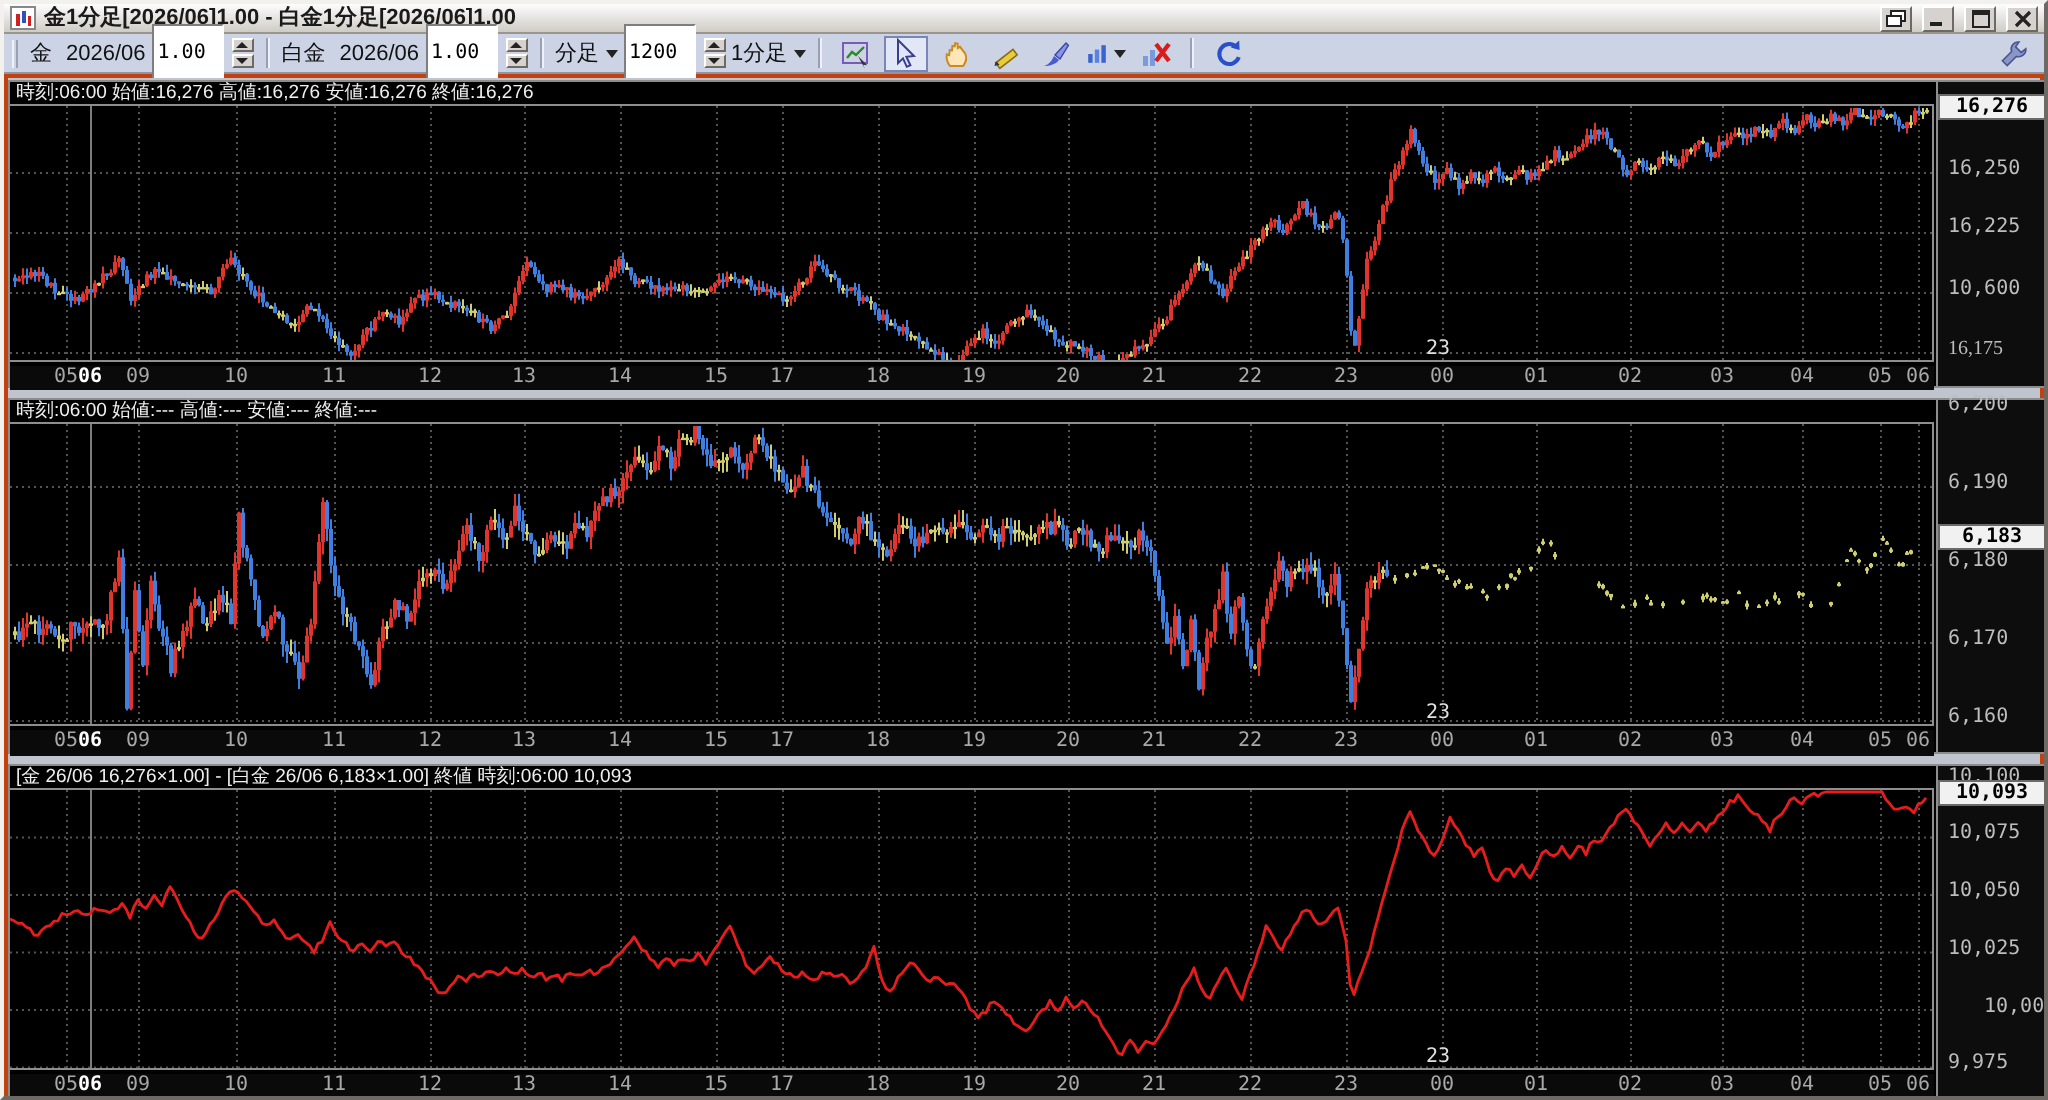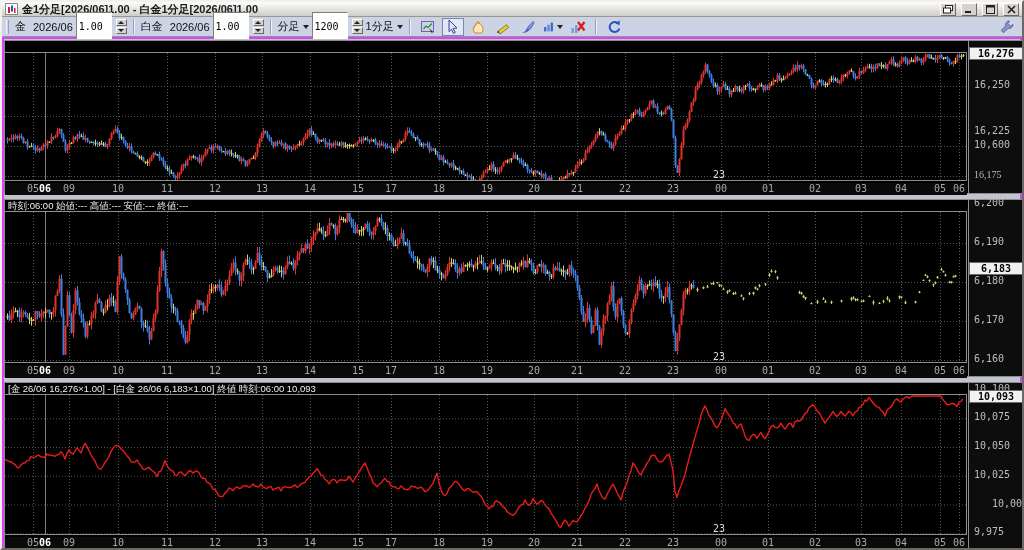--- a/index.html
+++ b/index.html
@@ -1,17 +1,17 @@
 <!DOCTYPE html>
 <html><head>
 <meta charset="utf-8">
 <style>
   html,body{margin:0;padding:0;background:#9aa0aa;}
   *{box-sizing:border-box;}
-  .window{position:relative;width:1024px;height:550px;background:#d946ef;
+  .window{position:relative;width:1024px;height:550px;background:#c2410c;
     border:2px solid;border-color:#f2f1ee #6e6a63 #6e6a63 #f2f1ee;overflow:hidden;
     font-family:"Liberation Sans","DejaVu Sans",sans-serif;}
   
   .titlebar{height:15px;background:linear-gradient(#fdfdfd,#cfccc5);display:flex;align-items:center;
     padding:0 3px;gap:4px;border-bottom:1px solid #9a968e;}
   .title-icon{width:13px;height:12px;background:#fff;border:1px solid #888;display:flex;align-items:center;justify-content:center;}
   .title-text{flex:1;font-size:11px;font-weight:bold;color:#1a1a1a;white-space:nowrap;overflow:hidden;line-height:13px;}
   .winbtn{width:16px;height:13px;background:#d6d3ce;border:1px solid;border-color:#fff #6e6a63 #6e6a63 #fff;
     display:flex;align-items:center;justify-content:center;font-size:9px;line-height:9px;color:#111;padding:0;margin-left:1px;}
   .winbtn svg{display:block}
@@ -196,20 +196,21 @@
     </button>
     <button class="tbtn tb-right">
       <svg width="16" height="16" viewBox="0 0 16 16">
         <path d="M10.5 2 A3.6 3.6 0 0 0 6.8 6.8 L2.2 11.4 L4.6 13.8 L9.2 9.2 A3.6 3.6 0 0 0 13.9 5.4 L11.6 7.2 L8.8 4.4 Z" fill="#8a96c8" stroke="#4a5690" stroke-width="0.8"></path>
       </svg>
     </button>
   </div>
 
   <div class="content">
     <div class="pane pane-1">
+      <div class="info">時刻:06:00 始値:16,276 高値:16,276 安値:16,276 終値:16,276</div>
       <div class="plot-wrap"><svg width="962" height="129" viewBox="0 0 962 129">
             <line x1="28.5" x2="28.5" y1="0" y2="129" stroke="#545454" stroke-dasharray="1 2" stroke-width="1"></line>
             <line x1="40.5" x2="40.5" y1="0" y2="129" stroke="#7d7d7d" stroke-dasharray="none" stroke-width="1"></line>
             <line x1="64.5" x2="64.5" y1="0" y2="129" stroke="#545454" stroke-dasharray="1 2" stroke-width="1"></line>
             <line x1="113.5" x2="113.5" y1="0" y2="129" stroke="#545454" stroke-dasharray="1 2" stroke-width="1"></line>
             <line x1="162.5" x2="162.5" y1="0" y2="129" stroke="#545454" stroke-dasharray="1 2" stroke-width="1"></line>
             <line x1="210.5" x2="210.5" y1="0" y2="129" stroke="#545454" stroke-dasharray="1 2" stroke-width="1"></line>
             <line x1="257.5" x2="257.5" y1="0" y2="129" stroke="#545454" stroke-dasharray="1 2" stroke-width="1"></line>
             <line x1="305.5" x2="305.5" y1="0" y2="129" stroke="#545454" stroke-dasharray="1 2" stroke-width="1"></line>
             <line x1="353.5" x2="353.5" y1="0" y2="129" stroke="#545454" stroke-dasharray="1 2" stroke-width="1"></line>
@@ -1210,21 +1211,21 @@
           <span style="left: 716px;">00</span>
           <span style="left: 763px;">01</span>
           <span style="left: 810px;">02</span>
           <span style="left: 856px;">03</span>
           <span style="left: 896px;">04</span>
           <span style="left: 935px;">05</span>
           <span style="left: 954px;">06</span>
         </div>
       <div class="yaxis">
           <span class="ytick" style="top: 38px;">16,250</span>
-          <span class="ytick" style="top: 84px; text-align: right;">16,225</span>
+          <span class="ytick" style="top: 67px; text-align: right;">16,225</span>
           <span class="ytick" style="top: 98px;">10,600</span>
           <span class="ytick" style="top: 128px; font-family: Liberation Serif, serif;">16,175</span>
           <span class="pricebox" style="top: 5.8px;">16,276</span>
         </div>
     </div>
     <div class="pane pane-2">
       <div class="info">時刻:06:00 始値:--- 高値:--- 安値:--- 終値:---</div>
       <div class="plot-wrap"><svg width="962" height="152" viewBox="0 0 962 152">
             <line x1="28.5" x2="28.5" y1="0" y2="152" stroke="#545454" stroke-dasharray="1 2" stroke-width="1"></line>
             <line x1="40.5" x2="40.5" y1="0" y2="152" stroke="#7d7d7d" stroke-dasharray="none" stroke-width="1"></line>

